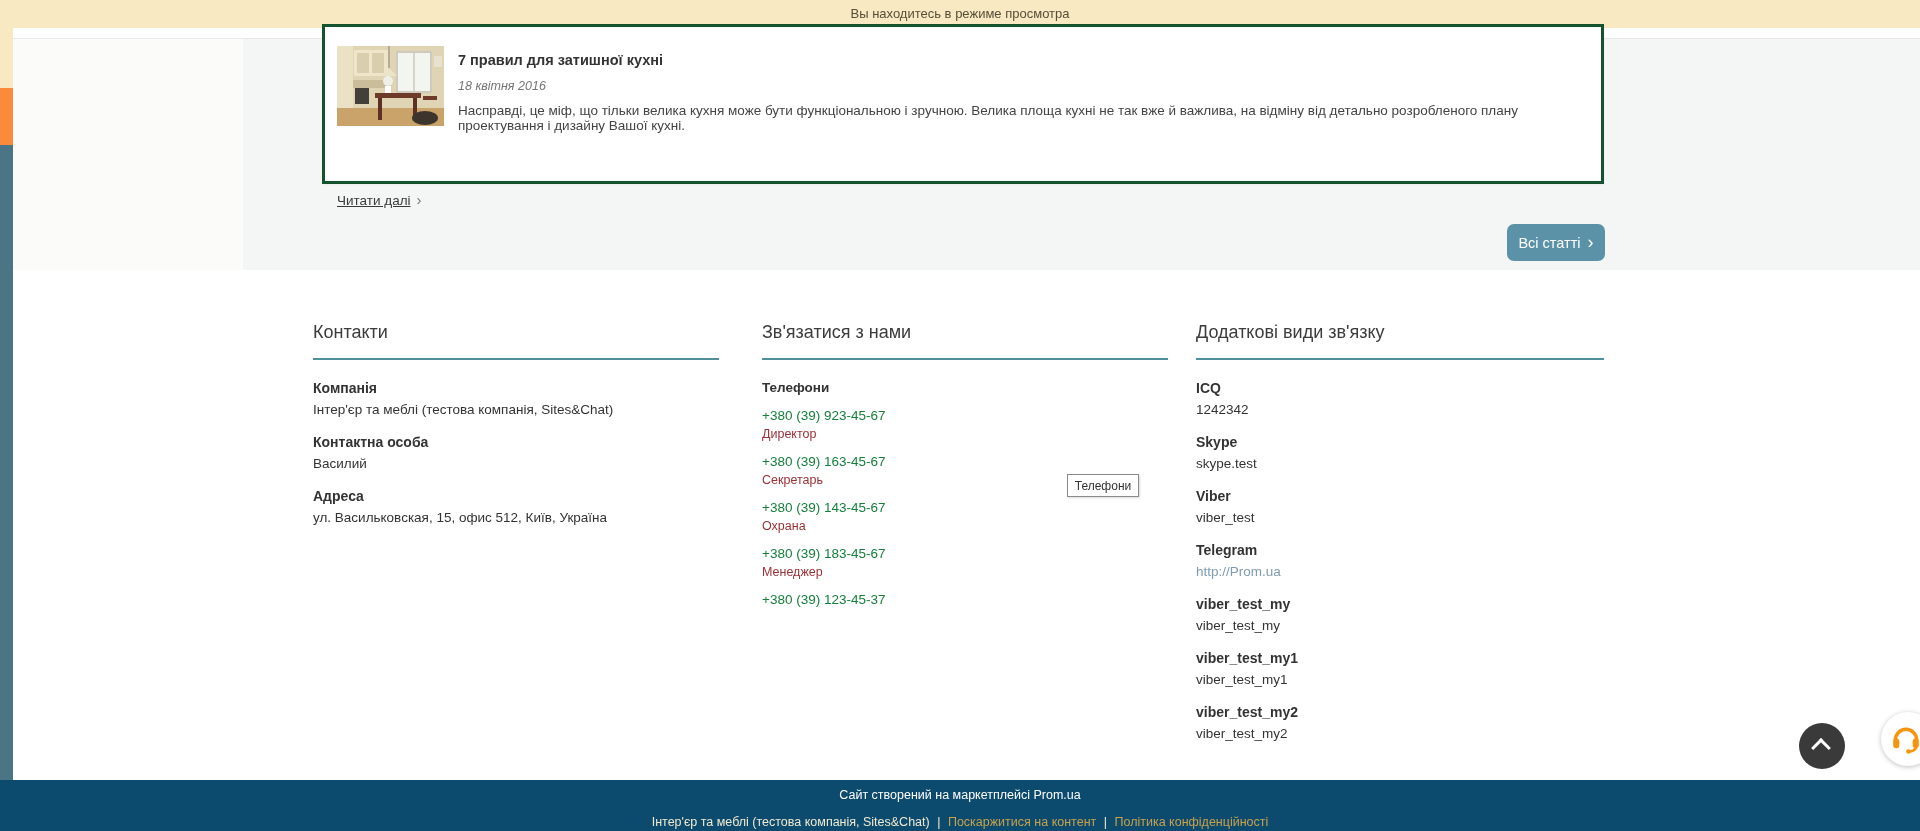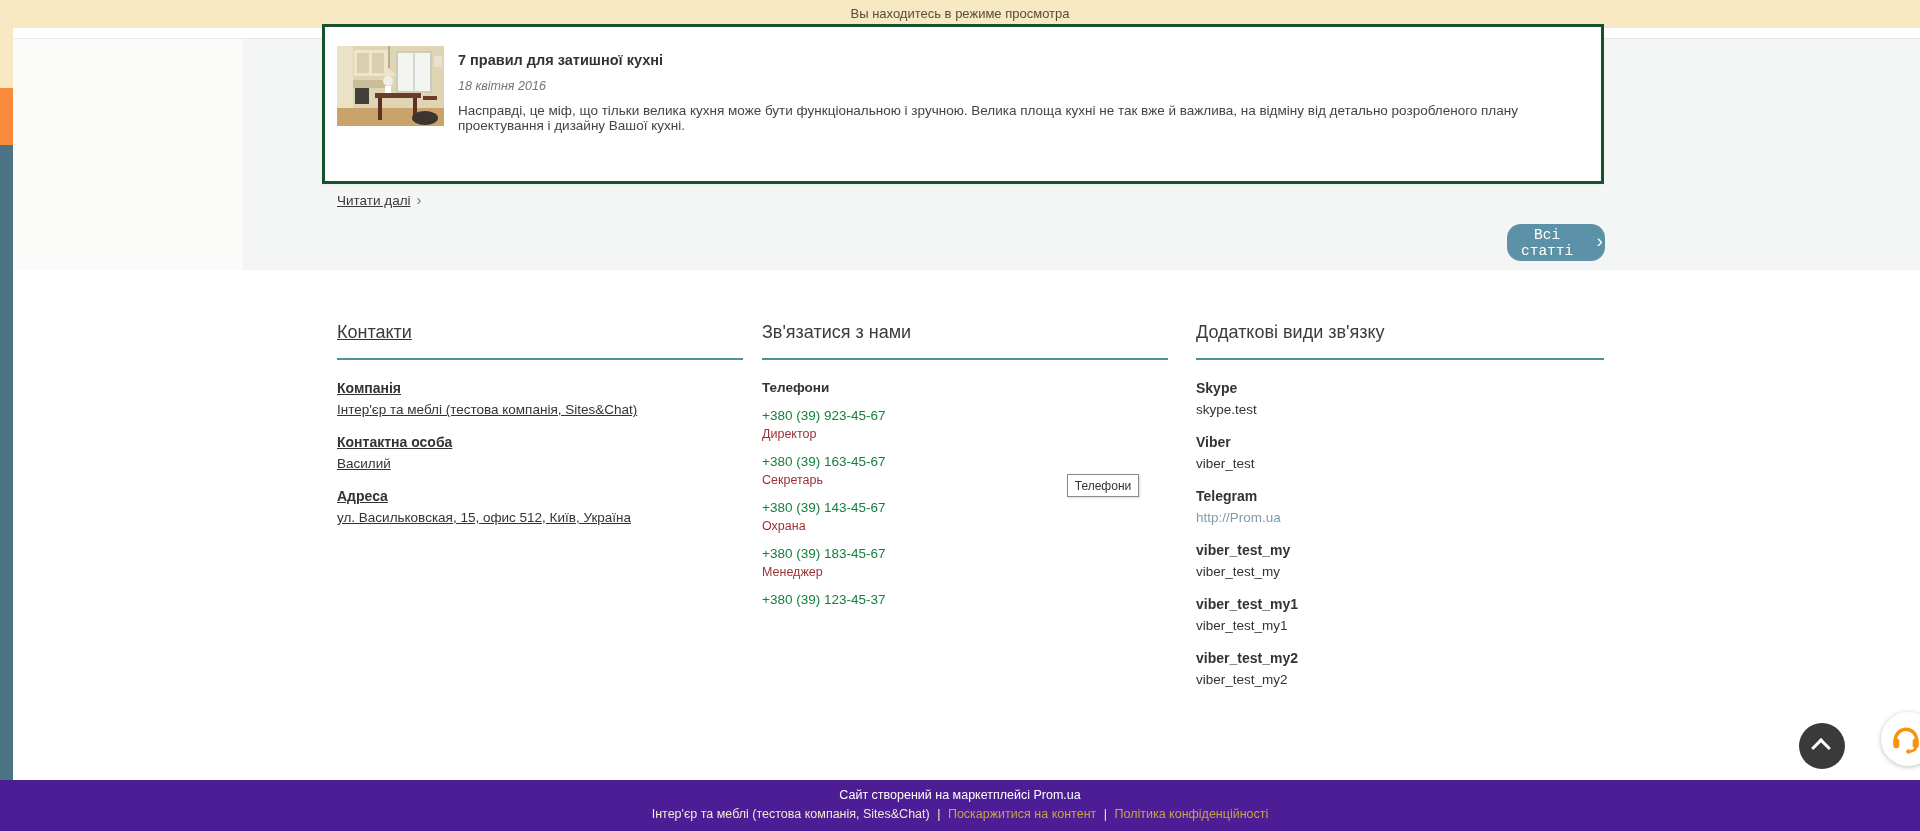--- a/index.html
+++ b/index.html
@@ -34,50 +34,50 @@
   .thumb { position:absolute; left:12px; top:19px; width:107px; height:80px; overflow:hidden; cursor:pointer; }
   .article-title { position:absolute; left:133px; top:25px; font-size:14.5px; font-weight:bold; color:#333; cursor:pointer; }
   .article-date { position:absolute; left:133px; top:52px; font-size:12.5px; font-style:italic; color:#757575; }
   .article-excerpt { position:absolute; left:133px; top:76px; width:1128px; font-size:13.5px; line-height:15px; color:#444; }
   .read-more { position:absolute; left:12px; top:164px; font-size:13.5px; color:#3a3a3a; cursor:pointer; }
   .read-more .rm-text { text-decoration:underline; }
   .read-more .chev { color:#777; margin-left:6px; text-decoration:none; font-size:15px; }
   
   .all-articles-btn {
     position:absolute; left:1507px; top:224px; width:98px; height:37px;
-    background:#5b92a7; border:none; border-radius:14px; color:#fff;
-    font-size:14.5px; font-family:Liberation Mono, monospace; cursor:pointer;
+    background:#5b92a7; border:none; border-radius:7px; color:#fff;
+    font-size:14.5px; font-family:Liberation Sans, sans-serif; cursor:pointer;
     display:flex; align-items:center; justify-content:center; gap:7px;
   }
   .all-articles-btn .chev { font-size:18px; line-height:1; transform:translateY(-1px); }
   
   .col { position:absolute; top:322px; }
-  .col-1 { left:337px; width:406px;text-decoration:underline; }
+  .col-1 { left:313px; width:406px; }
   .col-2 { left:762px; width:406px; }
   .col-3 { left:1196px; width:408px; }
   .col-title { font-size:18px; font-weight:400; color:#3c3c3c; padding-bottom:15px; border-bottom:2px solid #4f909c; }
   .c-item { margin-top:20px; }
   .c-item + .c-item { margin-top:17px; }
   .c-label { font-size:14px; font-weight:bold; color:#333; }
   .c-value { font-size:13.5px; color:#333; margin-top:6px; }
   .c-value.link { color:#7d9cb0; cursor:pointer; }
   .phones-label { margin-top:20px; font-size:13.5px; font-weight:bold; color:#333; }
   .phone-group { margin-top:13px; }
   .phone-number { font-size:13.5px; color:#15803d; }
   .phone-sub { font-size:12.5px; color:#9b3036; margin-top:4px; }
   
   .tooltip {
     position:absolute; left:1067px; top:474px; width:72px; height:23px;
     background:#fff; border:1px solid #8a8a8a; box-shadow:1px 1px 2px rgba(0,0,0,.15);
     font-size:12px; color:#333; display:flex; align-items:center; justify-content:center;
   }
   
-  .footer { position:absolute; left:0; top:780px; width:1920px; height:51px; background:#4c1d95; text-align:center; }
+  .footer { position:absolute; left:0; top:780px; width:1920px; height:51px; background:#0c4a6e; text-align:center; }
   .footer-line1 { margin-top:8px; font-size:12.5px; color:#ffffff; }
-  .footer-line2 { margin-top:5px; font-size:12.5px; color:#f1ead0;text-align:center; }
+  .footer-line2 { margin-top:13px; font-size:12.5px; color:#f1ead0;text-align:center; }
   .footer-line2 .gold { color:#c9a24c; cursor:pointer; }
   .footer-line2 .sep { color:#f1ead0; margin:0 4px; }
   
   .scroll-top {
     position:absolute; left:1799px; top:723px; width:46px; height:46px; border-radius:50%;
     background:#3a3a3a; cursor:pointer;
   }
   .scroll-top .up {
     position:absolute; left:15px; top:18px; width:14px; height:14px;
     border-top:3px solid #fff; border-left:3px solid #fff; transform:rotate(45deg);
@@ -179,20 +179,24 @@
     <div class="phone-sub">Менеджер</div>
   </div>
   <div class="phone-group">
     <div class="phone-number">+380 (39) 123-45-37</div>
   </div>
 </div>
 
 <div class="col col-3">
   <div class="col-title">Додаткові види зв'язку</div>
   <div class="c-item">
+    <div class="c-label">ICQ</div>
+    <div class="c-value">1242342</div>
+  </div>
+  <div class="c-item">
     <div class="c-label">Skype</div>
     <div class="c-value">skype.test</div>
   </div>
   <div class="c-item">
     <div class="c-label">Viber</div>
     <div class="c-value">viber_test</div>
   </div>
   <div class="c-item">
     <div class="c-label">Telegram</div>
     <div class="c-value link">http://Prom.ua</div>

